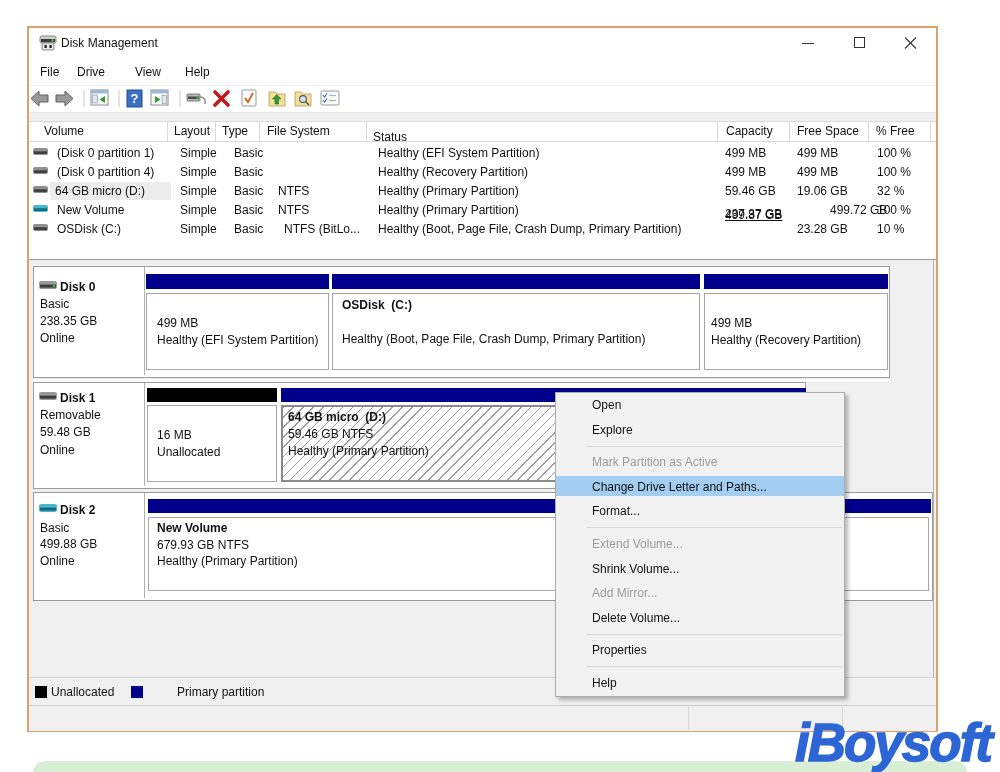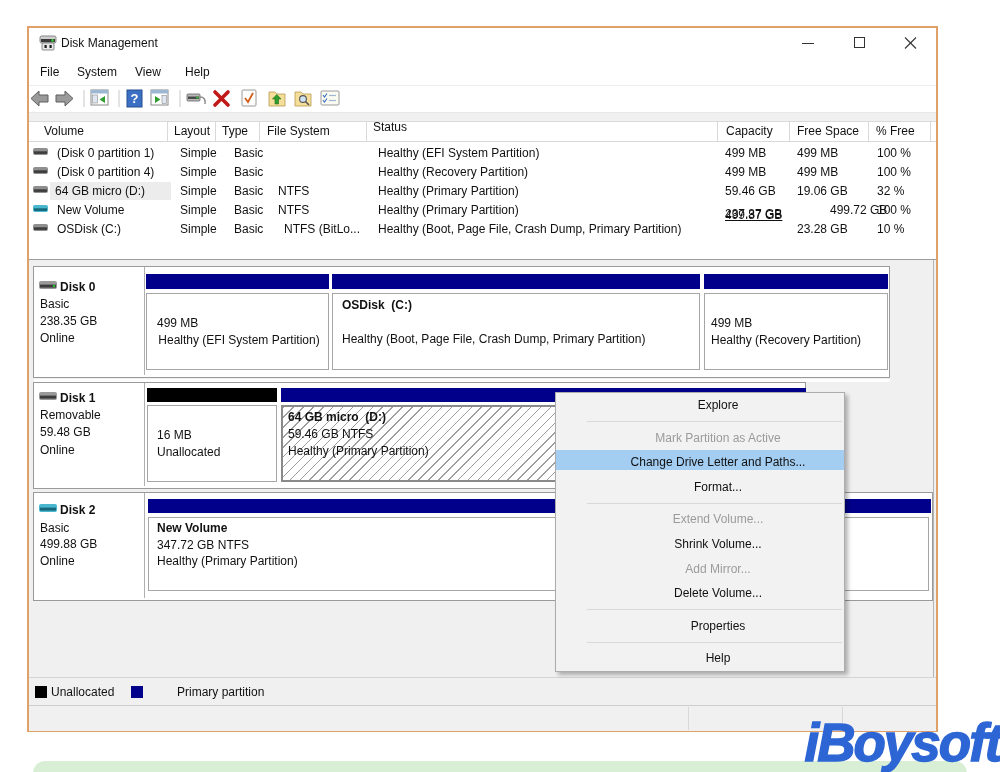--- a/index.html
+++ b/index.html
@@ -1,17 +1,17 @@
 <!DOCTYPE html>
 <html><head>
 <meta charset="utf-8">
 <style>
 html,body{margin:0;padding:0;}
 #page{position:relative;width:1000px;height:772px;background:#ffffff;overflow:hidden;
-  font-family:"Liberation Sans",sans-serif;font-size:12px;color:#111;text-align:center;}
+  font-family:"Liberation Sans",sans-serif;font-size:12px;color:#111;}
 .abs{position:absolute;}
 .t{position:absolute;white-space:nowrap;line-height:18px;height:18px;}
 #win{left:27px;top:26px;width:907px;height:702px;border:2px solid #dfa169;background:#ffffff;}
 .sep-v{position:absolute;width:1px;background:#d9d9d9;}
 .hline{position:absolute;height:1px;background:#d9d9d9;}
 .navy{background:#00008b;}
 .pbox{position:absolute;background:#fff;border:1px solid #a6a6a6;overflow:hidden;}
 .ptxt{position:absolute;white-space:nowrap;line-height:17px;}
 .menu-item{position:relative;height:24.6px;line-height:24.6px;padding-left:36px;white-space:nowrap;}
 .menu-sep{height:1px;background:#d9d9d9;margin:3.5px 2px 3.5px 31px;}
@@ -32,21 +32,21 @@
   </svg>
   <div class="t" style="left:61px;top:34px;">Disk Management</div>
   <svg class="abs" style="left:802px;top:36px;" width="120" height="14" viewBox="0 0 120 14">
     <line x1="0" y1="7.5" x2="12" y2="7.5" stroke="#333" stroke-width="1"></line>
     <rect x="52.5" y="1.5" width="10" height="10" fill="none" stroke="#333" stroke-width="1"></rect>
     <line x1="103" y1="1.5" x2="114" y2="12.5" stroke="#333" stroke-width="1.1"></line>
     <line x1="114" y1="1.5" x2="103" y2="12.5" stroke="#333" stroke-width="1.1"></line>
   </svg>
 
   <div class="t" style="left:40px;top:63px;">File</div>
-  <div class="t" style="left:77px;top:63px;">System</div>
+  <div class="t" style="left:77px;top:63px;">Drive</div>
   <div class="t" style="left:135px;top:63px;">View</div>
   <div class="t" style="left:185px;top:63px;">Help</div>
   <div class="hline" style="left:29px;top:85px;width:907px;background:#ececec;"></div>
 
   <svg class="abs" style="left:29px;top:87px;" width="320" height="24" viewBox="0 0 320 24">
 
     <path d="M2 11.5 L10 4 L10 8 L19 8 L19 15 L10 15 L10 19 Z" fill="#9a9a9a" stroke="#5f5f5f" stroke-width="1"></path>
 
     <path d="M44 11.5 L36 4 L36 8 L27 8 L27 15 L36 15 L36 19 Z" fill="#9a9a9a" stroke="#5f5f5f" stroke-width="1"></path>
     <line x1="55" y1="3" x2="55" y2="20" stroke="#c8c8c8" stroke-width="1"></line>
@@ -118,21 +118,21 @@
   <div class="sep-v" style="left:259px;top:122px;height:19px;"></div>
   <div class="sep-v" style="left:366px;top:122px;height:19px;"></div>
   <div class="sep-v" style="left:717px;top:122px;height:19px;"></div>
   <div class="sep-v" style="left:789px;top:122px;height:19px;"></div>
   <div class="sep-v" style="left:868px;top:122px;height:19px;"></div>
   <div class="sep-v" style="left:930px;top:122px;height:19px;"></div>
   <div class="t" style="left:44px;top:122px;">Volume</div>
   <div class="t" style="left:174px;top:122px;">Layout</div>
   <div class="t" style="left:222px;top:122px;">Type</div>
   <div class="t" style="left:267px;top:122px;">File System</div>
-  <div class="t" style="left:373px;top:118px;">Status</div>
+  <div class="t" style="left:373px;top:128px;">Status</div>
   <div class="t" style="left:726px;top:122px;">Capacity</div>
   <div class="t" style="left:797px;top:122px;">Free Space</div>
   <div class="t" style="left:876px;top:122px;">% Free</div>
 
   <div class="abs" style="left:50px;top:182px;width:121px;height:18px;background:#ececec;"></div>
 
   <svg class="abs" style="left:33px;top:147px;" width="15" height="10" viewBox="0 0 15 10">
       <rect x="0" y="1" width="15" height="7" rx="2" fill="#8f8f8f"></rect>
       <rect x="1" y="4.3" width="13" height="2.6" fill="#3c3c3c"></rect>
     </svg>
@@ -253,36 +253,37 @@
       <rect x="0" y="1" width="18" height="8" rx="2" fill="#49b8cf"></rect>
       <rect x="1" y="4.6" width="16" height="3" fill="#16677a"></rect>
     </svg>
   <div class="t" style="left:60px;top:501px;font-weight:bold;">Disk 2</div>
   <div class="t" style="left:40px;top:519px;">Basic</div>
   <div class="t" style="left:40px;top:535px;">499.88 GB</div>
   <div class="t" style="left:40px;top:552px;">Online</div>
   <div class="abs navy" style="left:148px;top:499px;width:783px;height:14px;"></div>
   <div class="pbox" style="left:148px;top:517px;width:779px;height:72px;"></div>
   <div class="ptxt" style="left:157px;top:520px;font-weight:bold;">New Volume</div>
-  <div class="ptxt" style="left:157px;top:537px;">347.72 GB NTFS</div>
+  <div class="ptxt" style="left:157px;top:537px;">679.93 GB NTFS</div>
   <div class="ptxt" style="left:157px;top:553px;">Healthy (Primary Partition)</div>
 
   <div class="hline" style="left:29px;top:677px;width:907px;background:#d5d5d5;"></div>
   <div class="abs" style="left:29px;top:678px;width:907px;height:27px;background:#f0f0f0;"></div>
   <div class="abs" style="left:35px;top:686px;width:12px;height:12px;background:#000;"></div>
   <div class="t" style="left:51px;top:683px;">Unallocated</div>
   <div class="abs" style="left:131px;top:686px;width:12px;height:12px;background:#00008b;"></div>
   <div class="t" style="left:147px;top:683px;margin-left:30px;">Primary partition</div>
 
   <div class="hline" style="left:29px;top:705px;width:907px;background:#cdcdcd;"></div>
   <div class="abs" style="left:29px;top:706px;width:907px;height:25px;background:#f0f0f0;"></div>
   <div class="abs" style="left:688px;top:707px;width:1px;height:23px;background:#d8d8d8;"></div>
   <div class="abs" style="left:842px;top:707px;width:1px;height:23px;background:#d8d8d8;"></div>
 
   <div id="menu" class="abs" style="left:555px;top:392px;width:288px;background:#f2f2f2;border:1px solid #acacac;box-shadow:3px 3px 4px rgba(0,0,0,0.28);padding:0;">
+    <div class="menu-item">Open</div>
     <div class="menu-item">Explore</div>
     <div class="menu-sep"></div>
     <div class="menu-item dis">Mark Partition as Active</div>
     <div class="menu-item" style="background:linear-gradient(#f2f2f2 0px,#f2f2f2 0.5px,#a3cdf1 0.5px,#a3cdf1 20.5px,#f2f2f2 20.5px);">Change Drive Letter and Paths...</div>
     <div class="menu-item">Format...</div>
     <div class="menu-sep"></div>
     <div class="menu-item dis">Extend Volume...</div>
     <div class="menu-item">Shrink Volume...</div>
     <div class="menu-item dis">Add Mirror...</div>
     <div class="menu-item">Delete Volume...</div>

